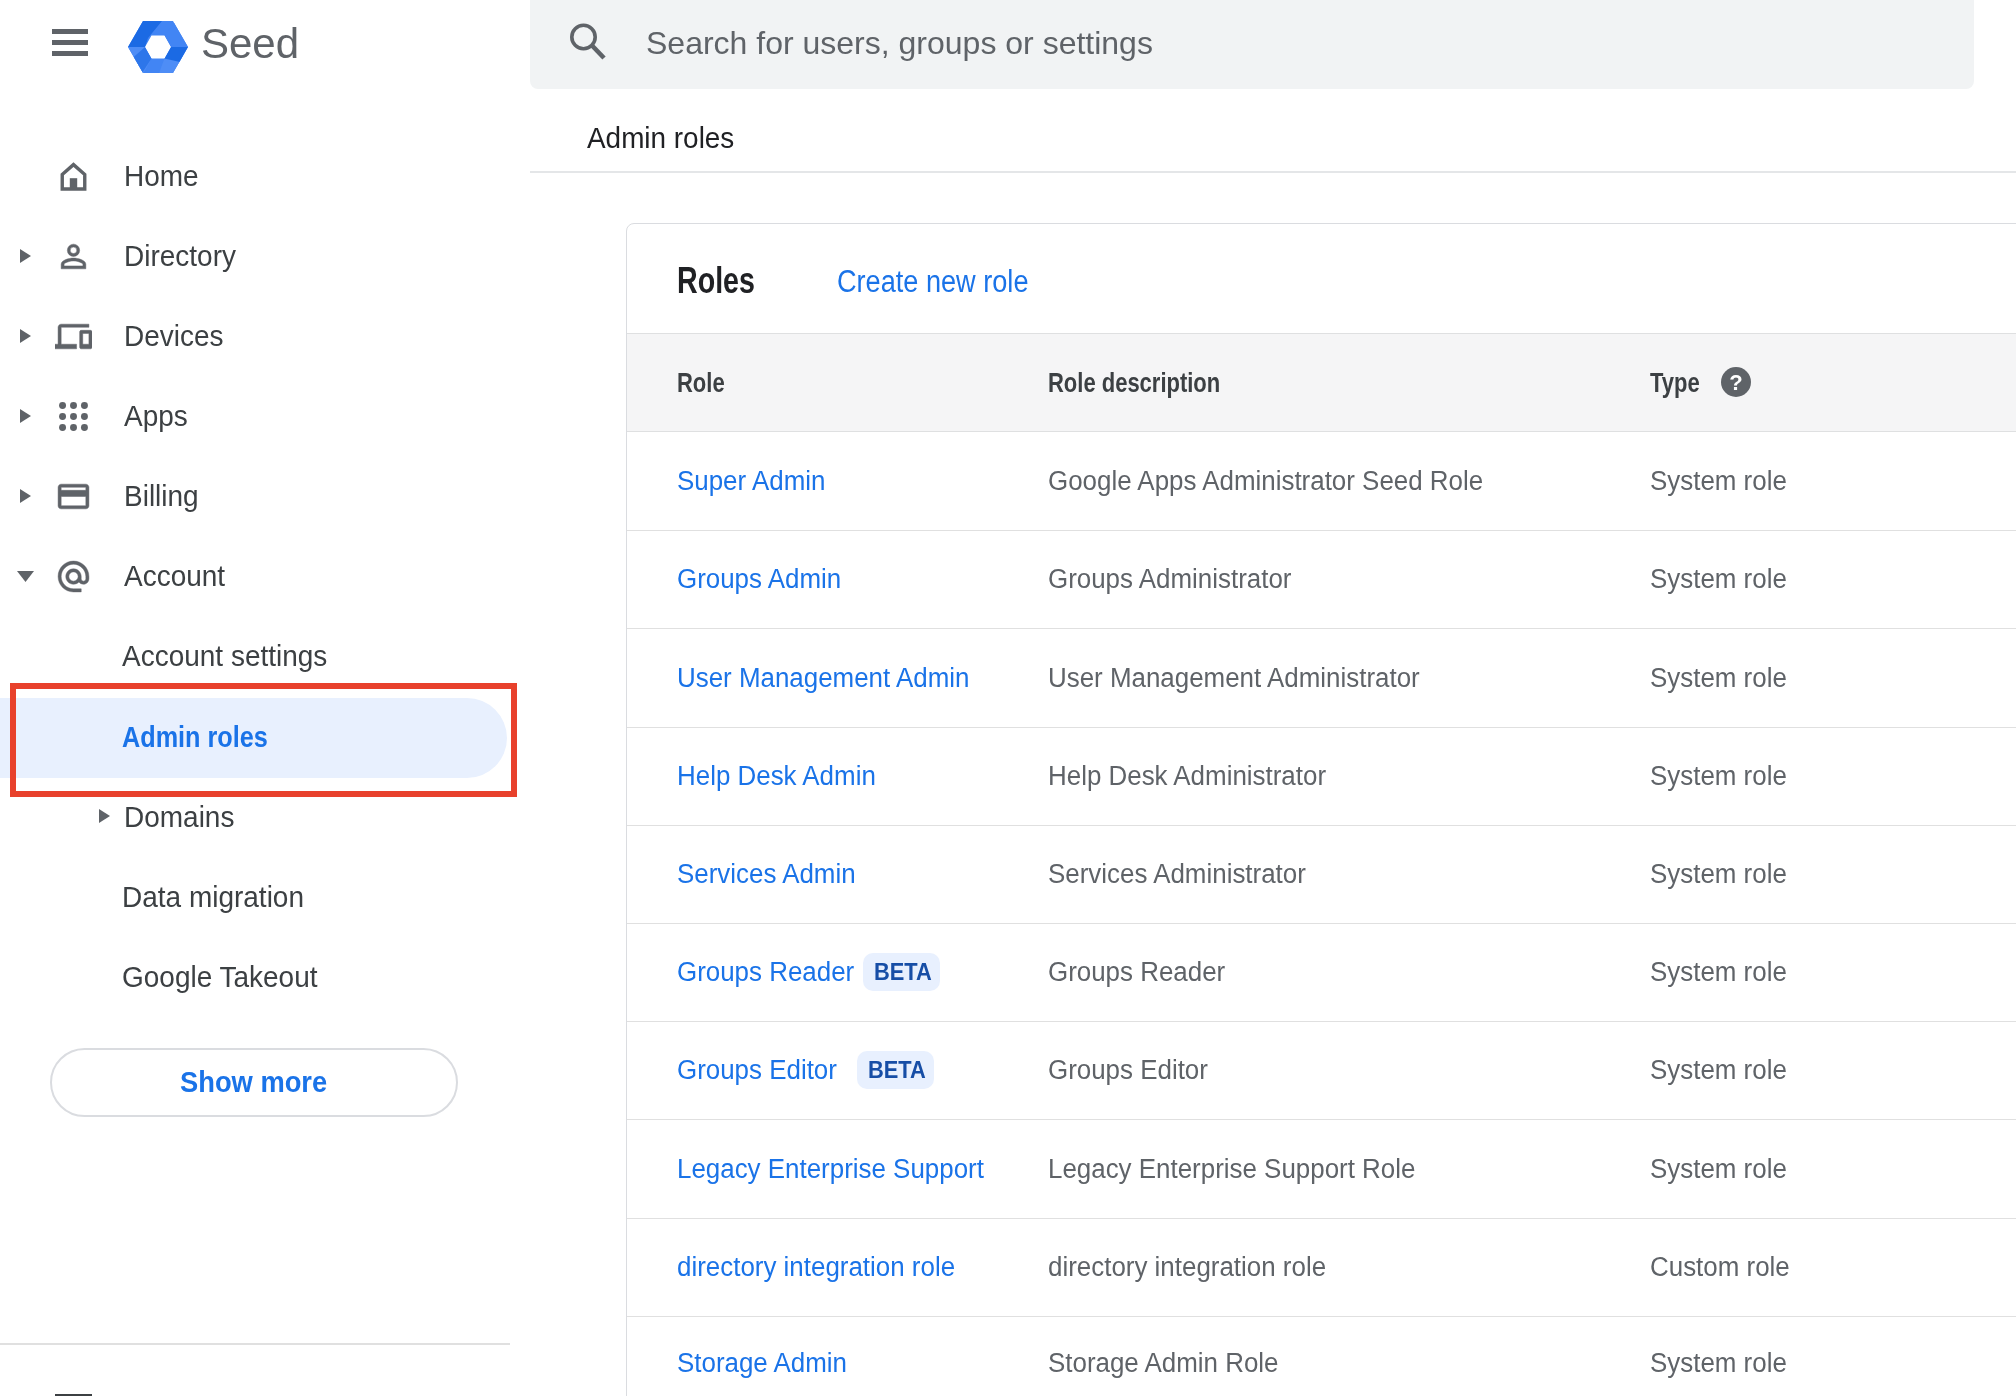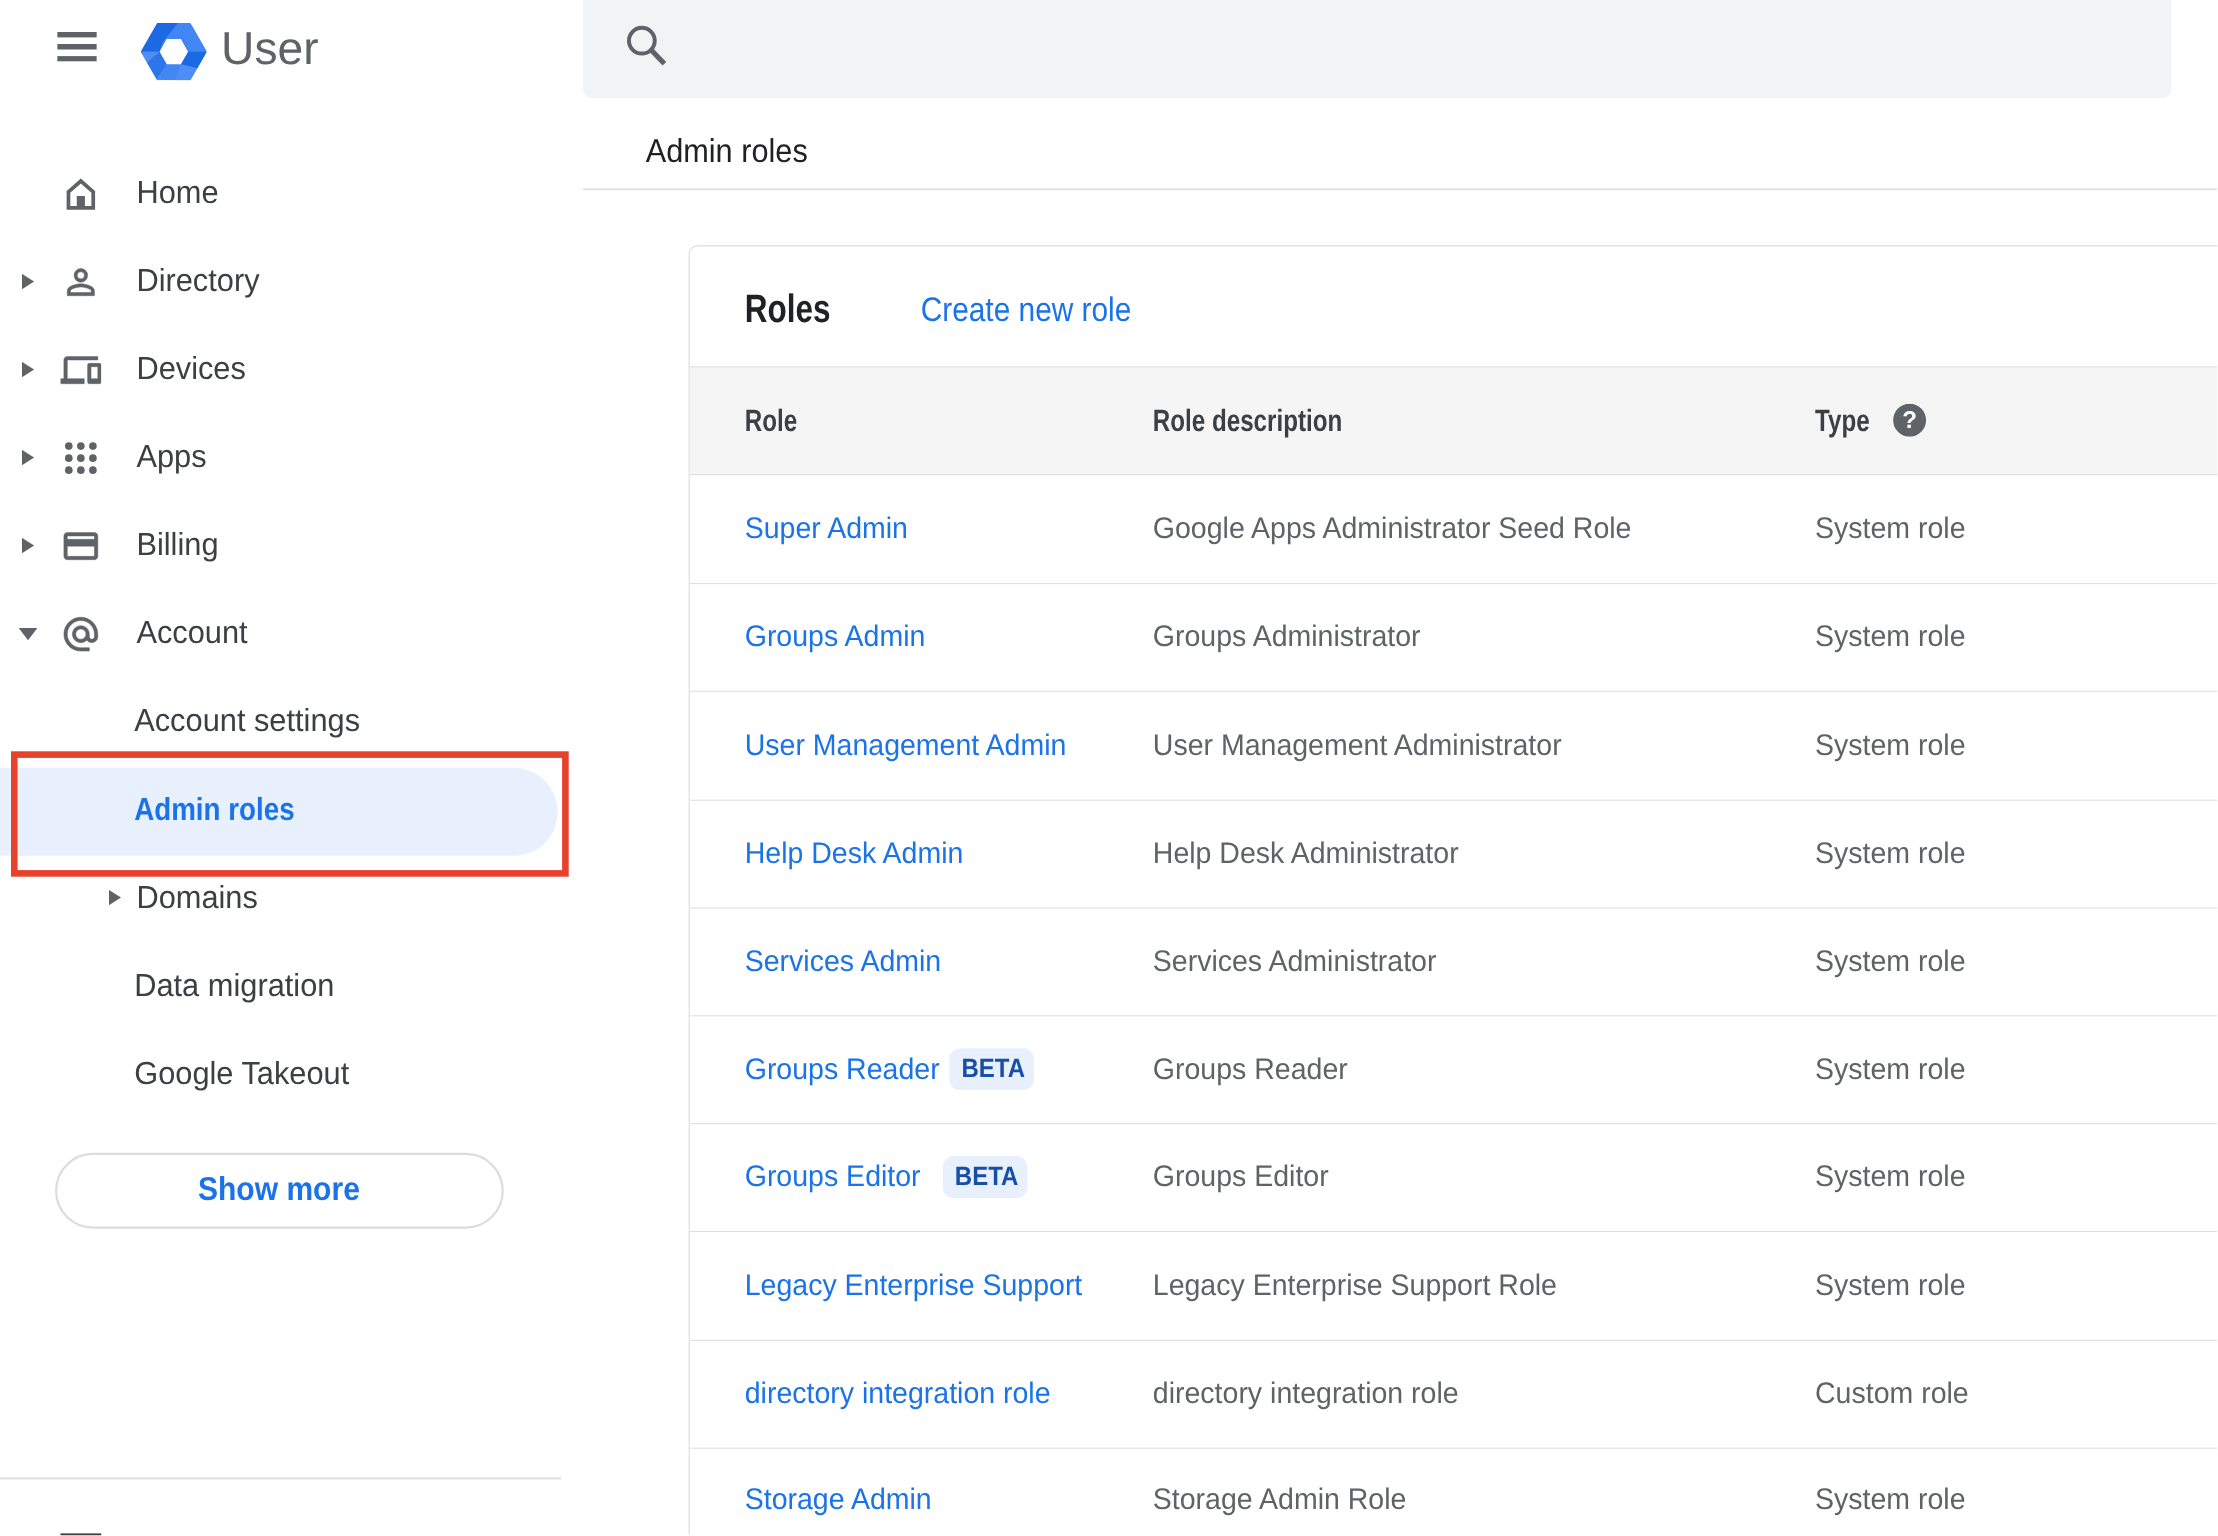--- a/index.html
+++ b/index.html
@@ -35,27 +35,28 @@
     <g clip-path="url(#ring)">
       <rect x="0" y="0" width="60" height="58" fill="#4285f4"></rect>
       <polygon points="0,29 0,3 34,3 20,20 17,29" fill="#1b6ae4"></polygon>
       <polygon points="0,29 17,29 23.5,40.5 14,58 0,58" fill="#4e8df6"></polygon>
       <polygon points="43,29 60,29 60,58 30,58 36.5,40.5" fill="#4e8df6"></polygon>
       <polygon points="43,29 36.5,17.5 50,0 60,18 60,29" fill="#4285f4"></polygon>
       <polygon points="43,29 60,29 52,44 36.5,40.5" fill="#1b6ae4"></polygon>
       <polygon points="17,29 23.5,40.5 12,58 0,44" fill="#2d76ea"></polygon>
     </g>
   </svg>
-  <div class="t" style="left:201px;top:44px;font-size:42px;color:#5f6368;">User</div>
+  <div class="t" style="left:201px;top:44px;font-size:42px;color:#5f6368;">Seed</div>
 
   <div class="abs" style="left:530px;top:-24px;width:1444px;height:113px;background:#f1f3f4;border-radius:8px;"></div>
   <svg class="abs" style="left:566px;top:20px" width="44" height="44" viewBox="0 0 44 44">
     <circle cx="17.5" cy="17" r="11.7" fill="none" stroke="#5f6368" stroke-width="3.6"></circle>
     <line x1="26" y1="25.5" x2="38" y2="38" stroke="#5f6368" stroke-width="4.6"></line>
   </svg>
+  <div class="t gray" style="left:646px;top:43px;font-size:32px;">Search for users, groups or settings</div>
 
   <svg class="abs" style="left:20px;top:249px" width="11" height="14" viewBox="0 0 11 14">
       <polygon points="0,0 11,7 0,14" fill="#5f6368"></polygon>
     </svg>
   <svg class="abs" style="left:20px;top:329px" width="11" height="14" viewBox="0 0 11 14">
       <polygon points="0,0 11,7 0,14" fill="#5f6368"></polygon>
     </svg>
   <svg class="abs" style="left:20px;top:409px" width="11" height="14" viewBox="0 0 11 14">
       <polygon points="0,0 11,7 0,14" fill="#5f6368"></polygon>
     </svg>

